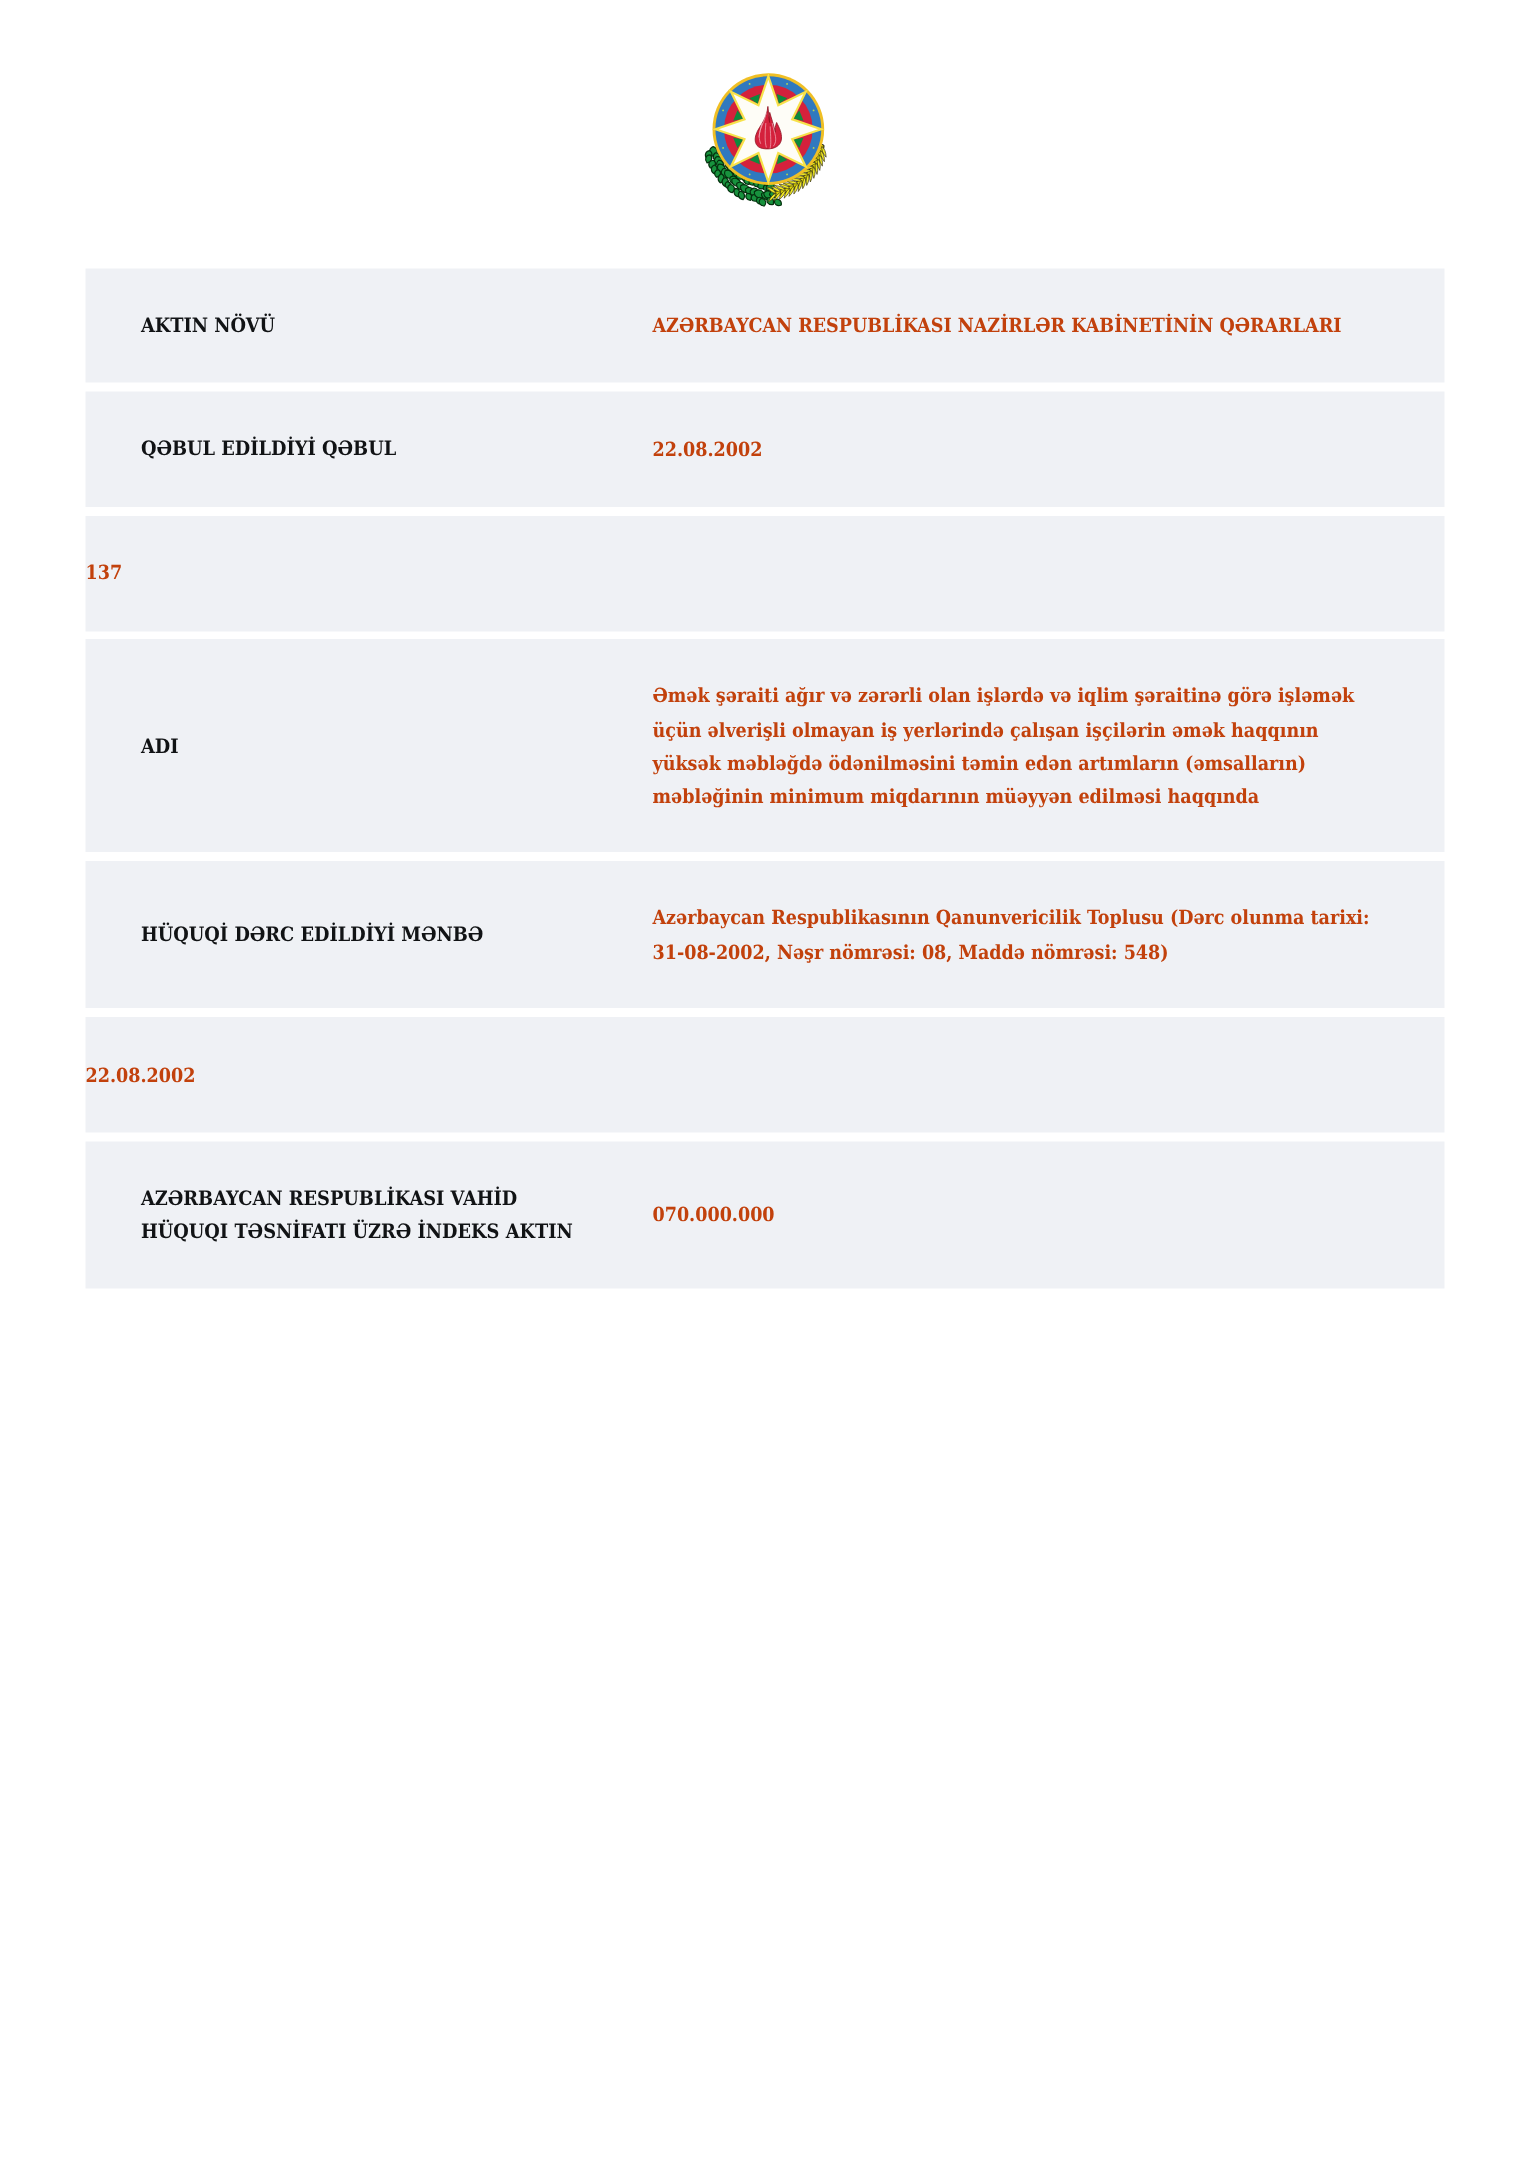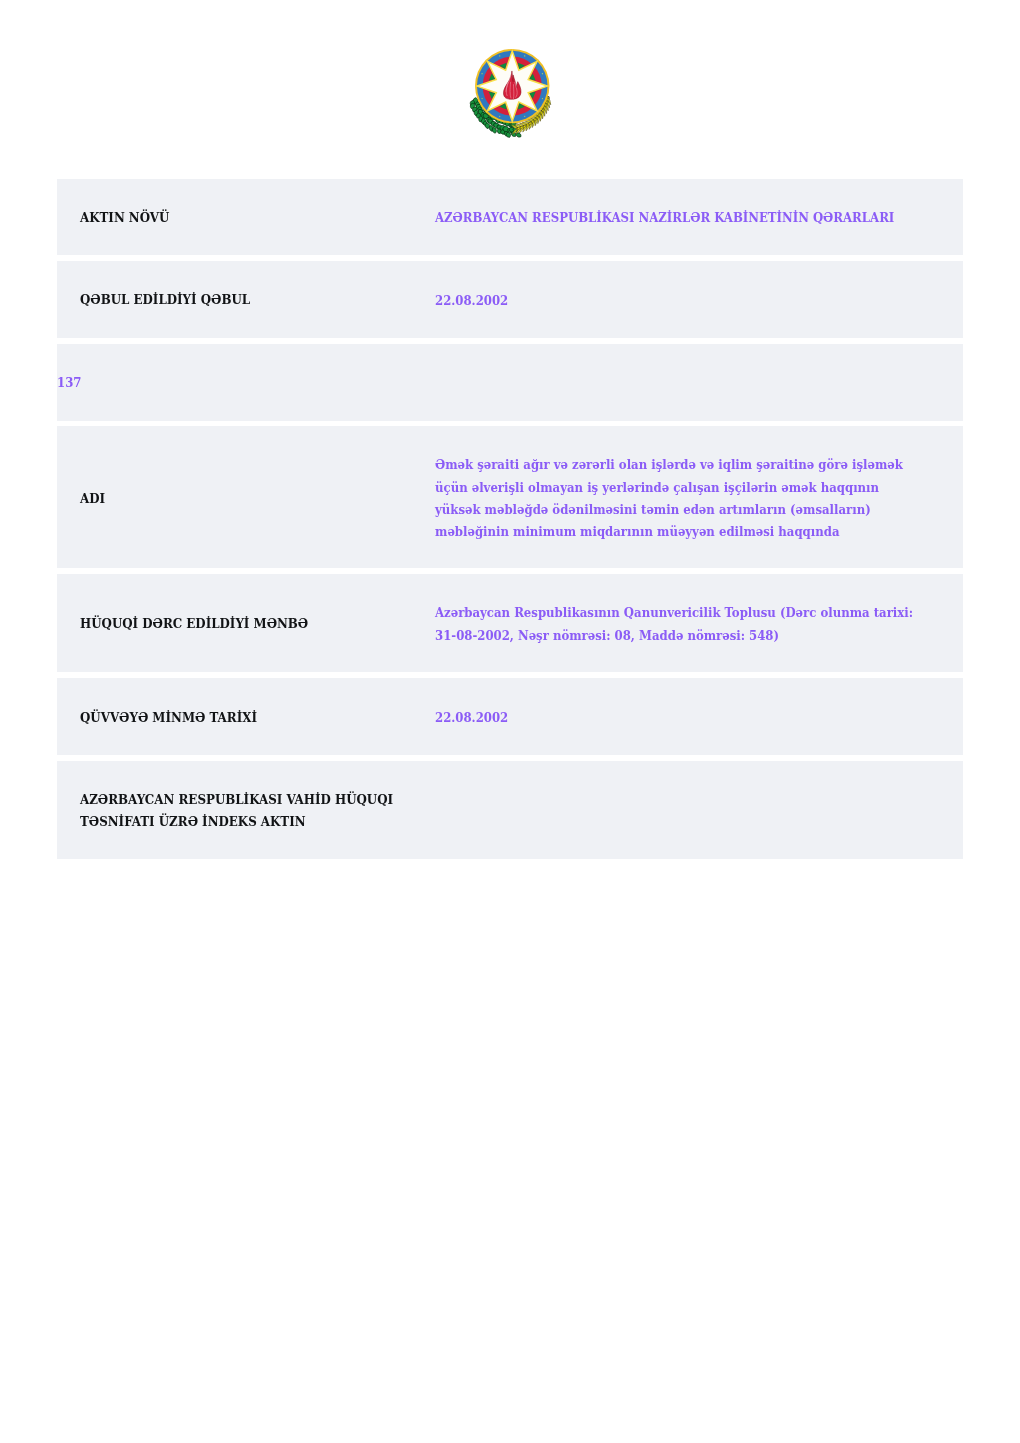--- a/index.html
+++ b/index.html
@@ -13,26 +13,26 @@
   .act-row .lbl,.act-row .val{transform:translateZ(0);}
 
   
   .emblem-wrap{position:absolute;left:464px;top:44px;width:98px;height:98px;}
   .emblem-wrap svg{display:block;width:98px;height:98px;}
 
   
   .act-table{position:absolute;left:57px;top:179px;width:906px;}
   .act-row{display:flex;background:#eff1f5;margin-bottom:5.8px;align-items:center;}
   .act-row .lbl{
-    width:378px;box-sizing:border-box;padding-left:23px;padding-right:37px;position:relative;top:1px;
+    width:378px;box-sizing:border-box;padding-left:37px;padding-right:37px;position:relative;top:1px;
     font-weight:bold;font-size:13.2px;line-height:21.7px;color:#111315;
   }
   .act-row .val{
     width:487px;box-sizing:border-box;position:relative;top:1.5px;
-    font-weight:bold;font-size:13.0px;line-height:22.2px;color:#8b5cf6;
+    font-weight:bold;font-size:13.0px;line-height:22.2px;color:#c2410c;
   }
   .h76{min-height:76px}.h77{min-height:77px}.h142{min-height:142px}.h98{min-height:98px}
 </style>
 </head>
 <body>
 
 <div class="page">
 
   <div class="emblem-wrap">
     <svg viewBox="-13 -5 128 128" role="img">
@@ -198,25 +198,25 @@
       <div class="lbl">ADI</div>
       <div class="val">Əmək şəraiti ağır və zərərli olan işlərdə və iqlim şəraitinə görə işləmək üçün əlverişli olmayan iş yerlərində çalışan işçilərin əmək haqqının yüksək məbləğdə ödənilməsini təmin edən artımların (əmsalların) məbləğinin minimum miqdarının müəyyən edilməsi haqqında</div>
     </div>
 
     <div class="act-row h98">
       <div class="lbl">HÜQUQİ DƏRC EDİLDİYİ MƏNBƏ</div>
       <div class="val">Azərbaycan Respublikasının Qanunvericilik Toplusu (Dərc olunma tarixi: 31-08-2002, Nəşr nömrəsi: 08, Maddə nömrəsi: 548)</div>
     </div>
 
     <div class="act-row h77">
-      <div class="lbl">QÜVVƏYƏ MİNMƏ TARİXİ</div>
       <div class="val">22.08.2002</div>
     </div>
 
     <div class="act-row h98">
       <div class="lbl">AZƏRBAYCAN RESPUBLİKASI VAHİD HÜQUQI TƏSNİFATI ÜZRƏ İNDEKS AKTIN</div>
+      <div class="val">070.000.000</div>
     </div>
 
 
 
   </div>
 
 </div>
 
 </body></html>

